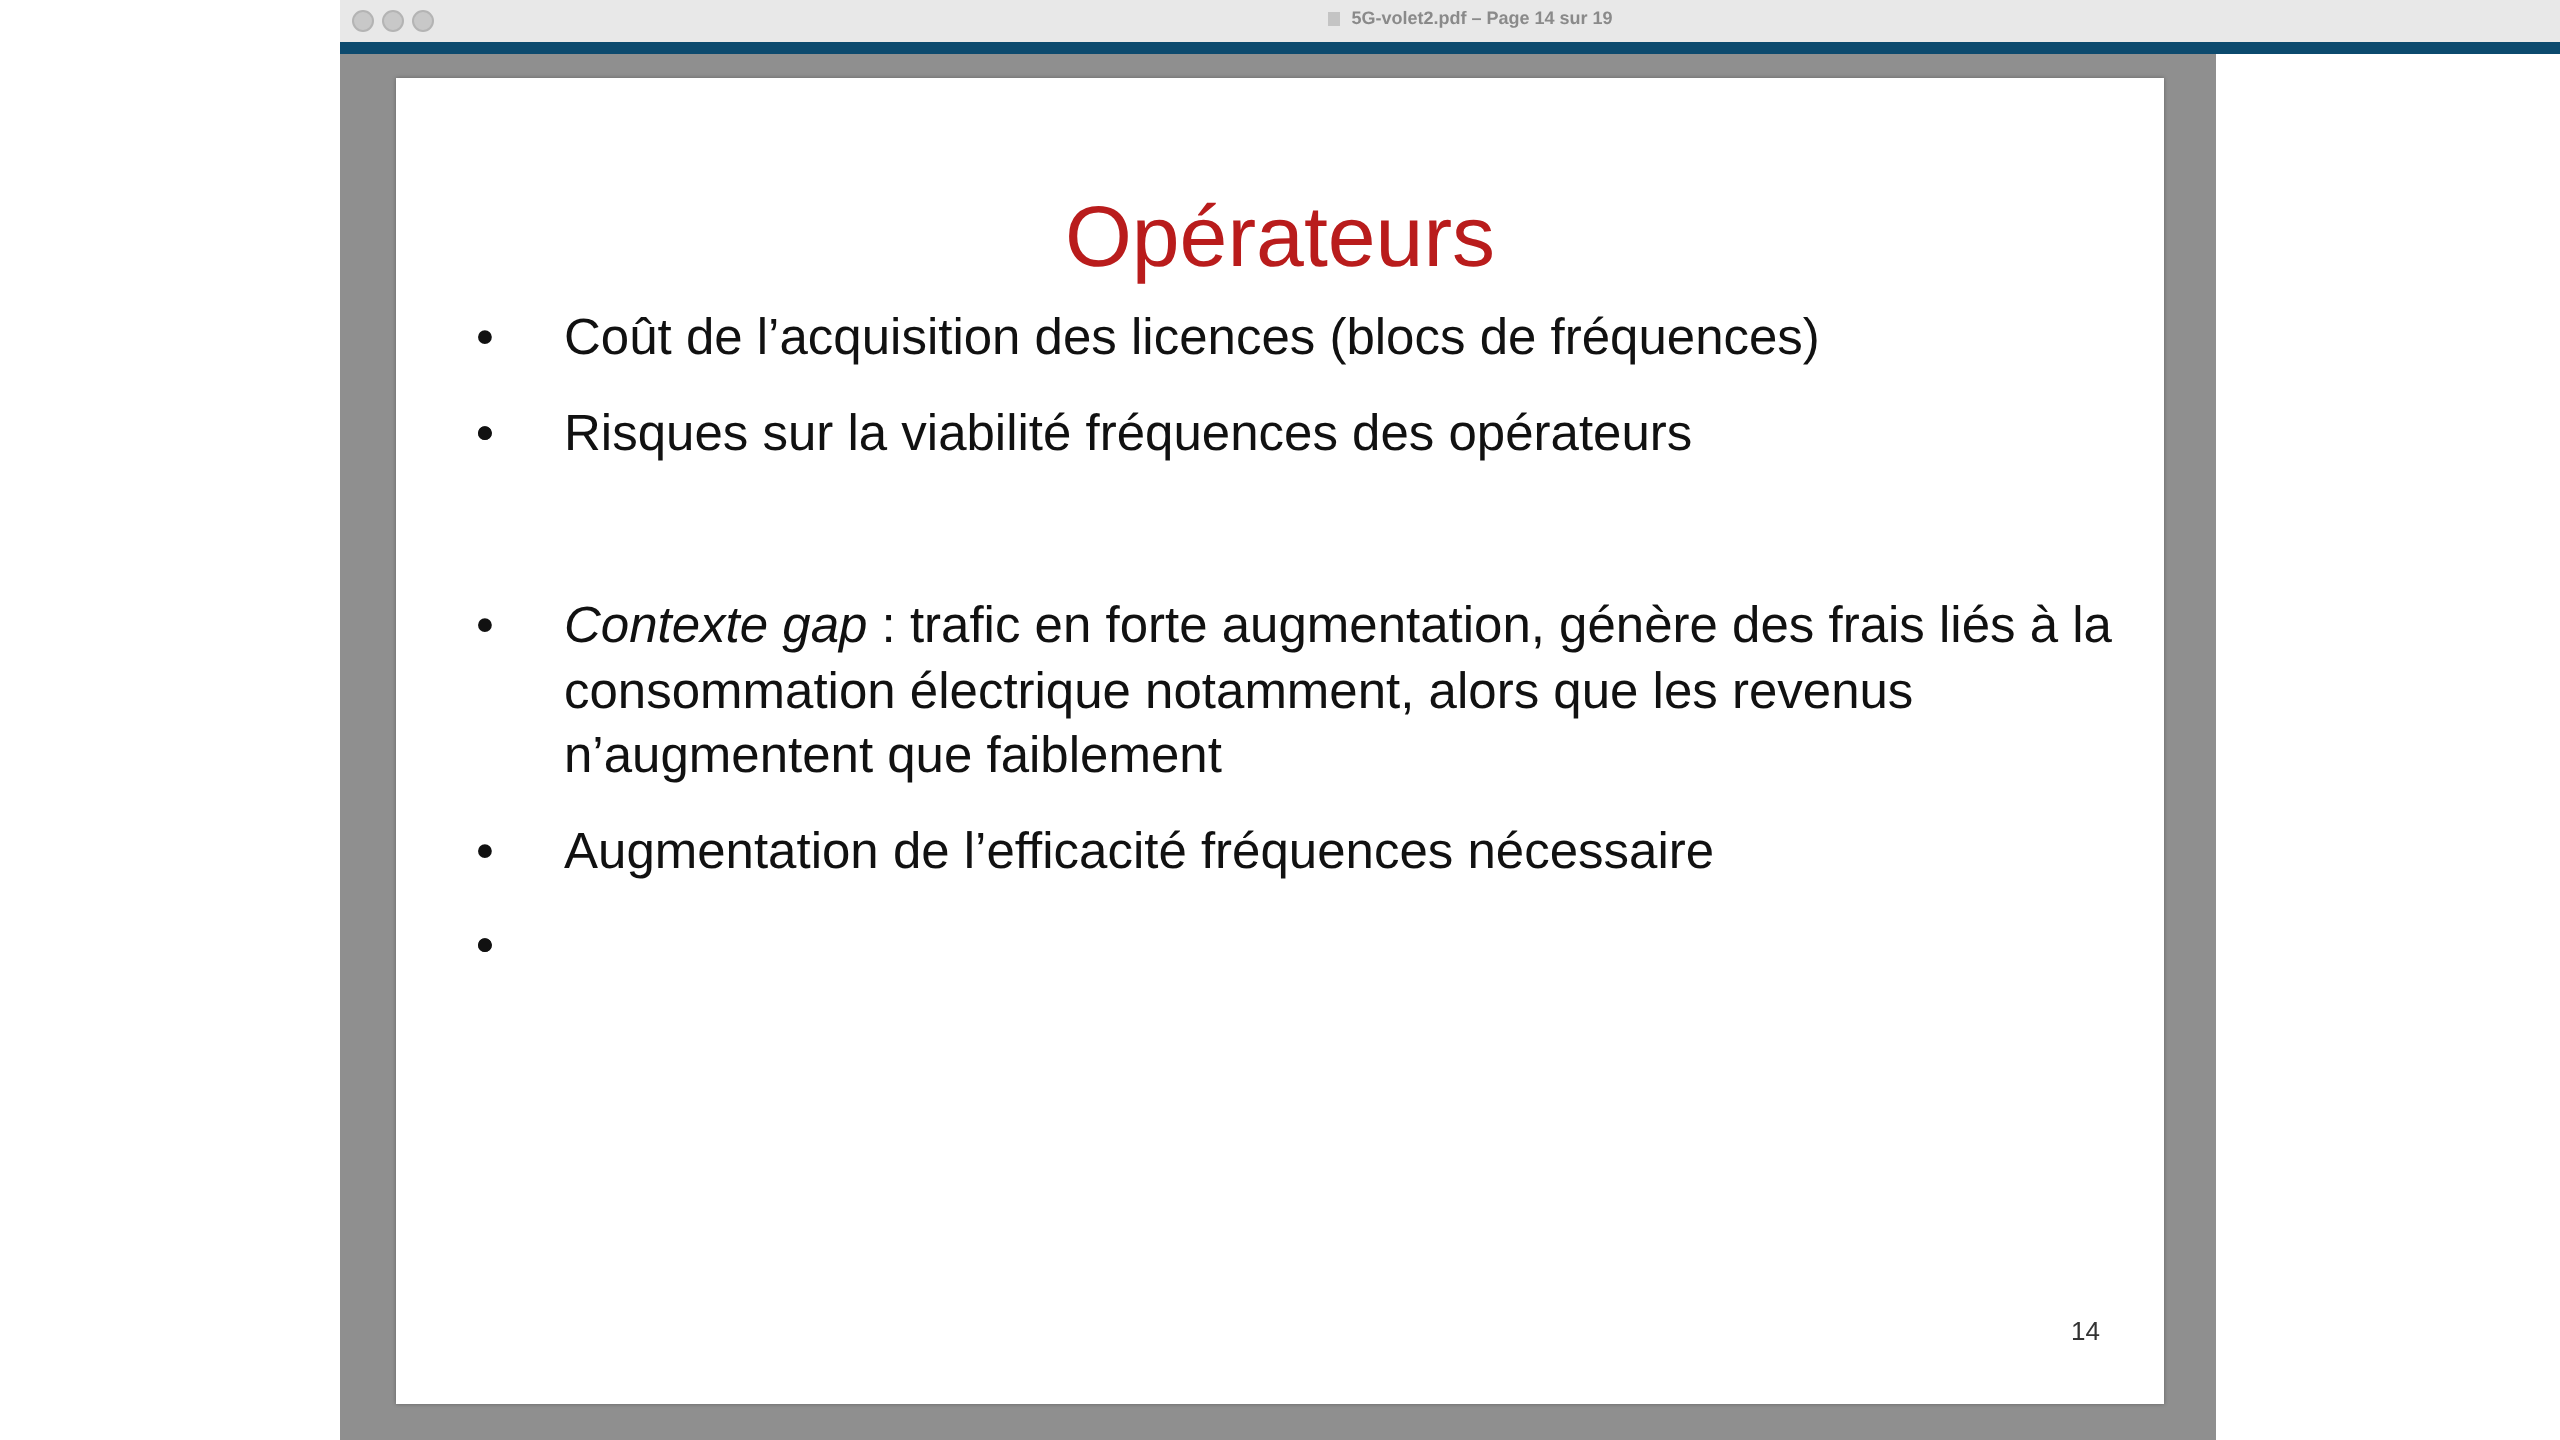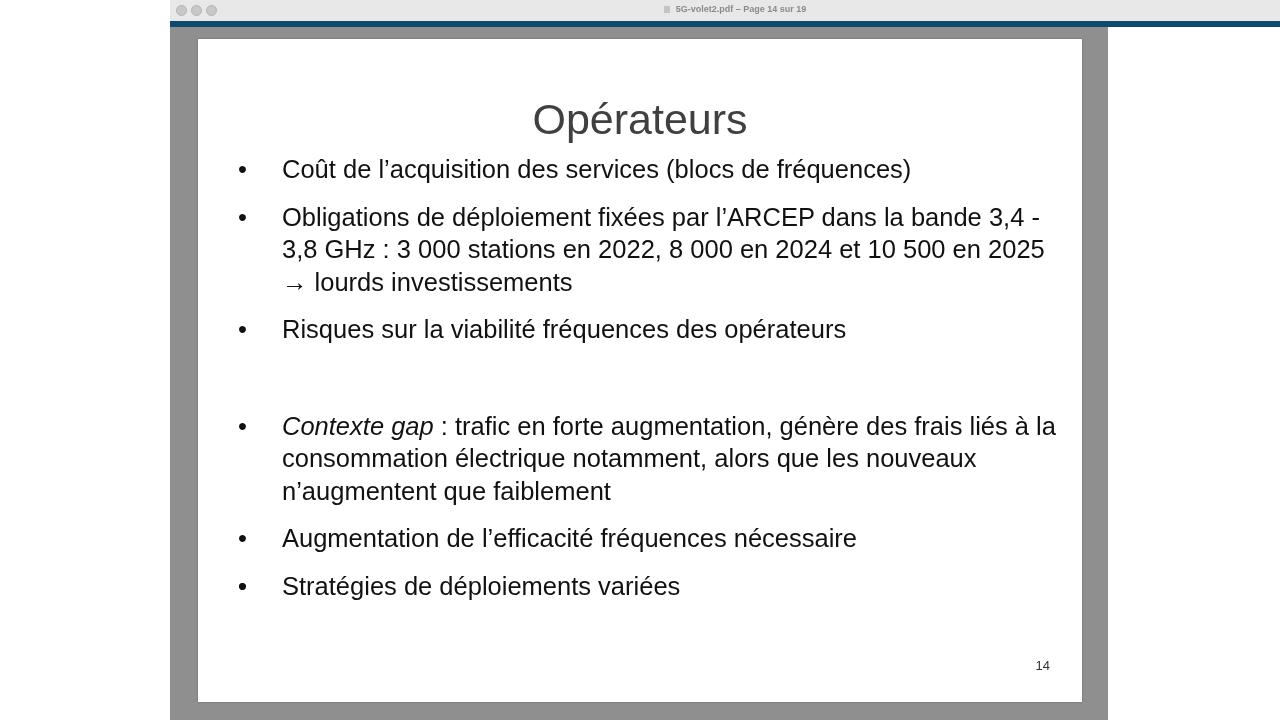--- a/index.html
+++ b/index.html
@@ -2,21 +2,21 @@
 <html><head>
 <meta charset="utf-8">
 <style>
   html, body { margin:0; padding:0; width:1280px; height:720px; background:#ffffff; overflow:hidden; font-family:"Liberation Sans", sans-serif; }
   .window { position:absolute; left:170px; top:0; width:938px; height:720px; background:#8f8f8f; }
   .titlebar { position:absolute; left:0; top:0; width:1130px; height:21px; background:#e8e8e8; border-bottom:6px solid #0c4a6e; }
   .traffic { position:absolute; top:5px; width:11px; height:11px; border-radius:50%; background:#c8c8c8; border:1px solid #b4b4b4; box-sizing:border-box; }
   .title { position:absolute; left:0; right:0; top:4px; text-align:center; font-size:9px; color:#8a8a8a; font-weight:bold; }
   .title .doc-icon { display:inline-block; width:6px; height:7px; background:#c4c4c4; margin-right:6px; vertical-align:middle; }
   .page { position:absolute; left:28px; top:39px; width:884px; height:663px; background:#ffffff; box-shadow:0 0 2px rgba(0,0,0,0.3); }
-  .slide-title { position:absolute; left:0; right:0; top:56px; text-align:center; font-size:43px; color:#404040; }
+  .slide-title { position:absolute; left:0; right:0; top:56px; text-align:center; font-size:43px; color:#b91c1c; }
   ul.bullets { position:absolute; left:40px; top:114px; width:820px; margin:0; padding:0; list-style:none; }
   ul.bullets li { position:relative; padding-left:44px; font-size:25.5px; line-height:32.5px; color:#111; }
   ul.bullets li .dot { position:absolute; left:0; top:0; }
   ul.bullets li em { font-style:italic; }
   .page-number { position:absolute; right:32px; top:619px; font-size:13px; color:#333; }
 </style>
 </head>
 <body>
 
 <div class="window">
@@ -25,23 +25,23 @@
     <span class="traffic" style="left:21px"></span>
     <span class="traffic" style="left:36px"></span>
     <div class="title">
       <span class="doc-icon"></span><span>5G-volet2.pdf – Page 14 sur 19</span>
     </div>
   </div>
 
   <div class="page">
     <div class="slide-title">Opérateurs</div>
     <ul class="bullets">
-      <li style="margin-bottom:15px"><span class="dot">•</span><span>Coût de l’acquisition des services (blocs de fréquences)</span></li>
-      <li style="margin-bottom:15px"><span class="dot">•</span><span>Obligations de déploiement fixées par l’ARCEP dans la bande 3,4 - 3,8 GHz : 3 000 stations en 2022, 8 000 en 2024 et 10 500 en 2025 → lourds investissements</span></li>
+      <li style="margin-bottom:15px"><span class="dot">•</span><span>Coût de l’acquisition des licences (blocs de fréquences)</span></li>
+      <li style="margin-bottom:15px"><span class="dot">•</span></li>
       <li style="margin-bottom:64px"><span class="dot">•</span><span>Risques sur la viabilité fréquences des opérateurs</span></li>
-      <li style="margin-bottom:15px"><span class="dot">•</span><em>Contexte gap</em><span> : trafic en forte augmentation, génère des frais liés à la consommation électrique notamment, alors que les nouveaux n’augmentent que faiblement</span></li>
+      <li style="margin-bottom:15px"><span class="dot">•</span><em>Contexte gap</em><span> : trafic en forte augmentation, génère des frais liés à la consommation électrique notamment, alors que les revenus n’augmentent que faiblement</span></li>
       <li style="margin-bottom:15px"><span class="dot">•</span><span>Augmentation de l’efficacité fréquences nécessaire</span></li>
       <li style="margin-bottom:15px"><span class="dot">•</span></li>
-      <li><span class="dot">•</span><span>Stratégies de déploiements variées</span></li>
+      <li><span class="dot">•</span></li>
     </ul>
     <div class="page-number">14</div>
   </div>
 </div>
 
 </body></html>

